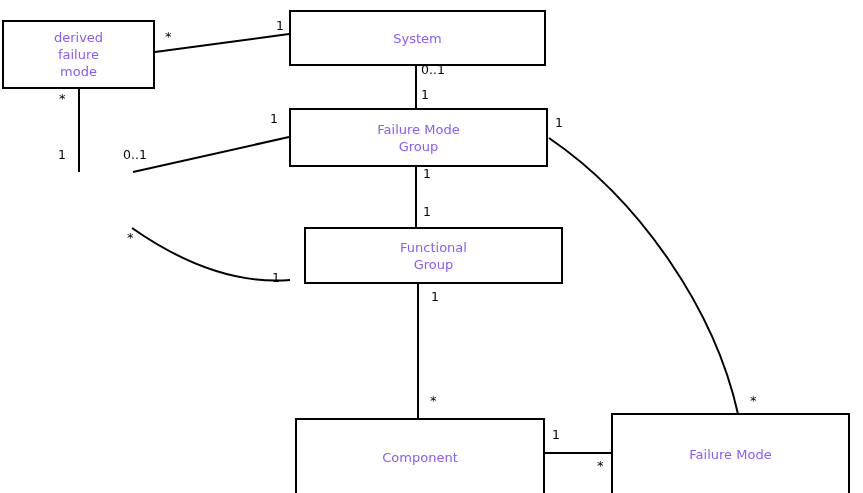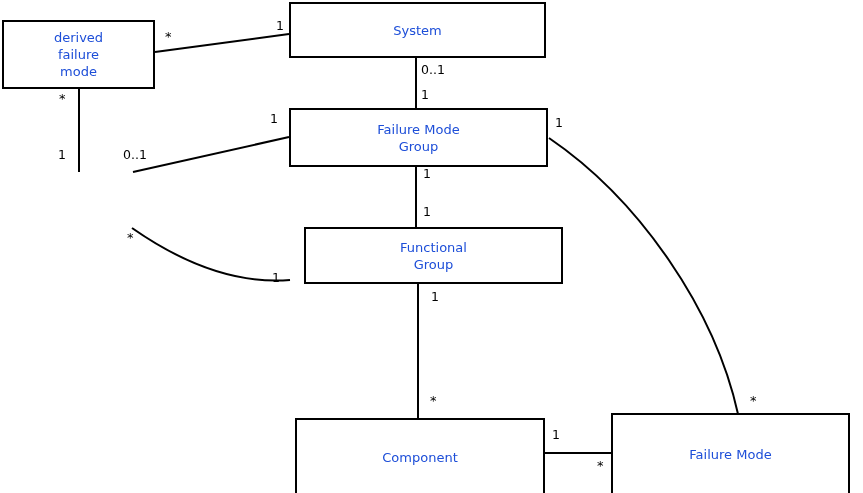--- a/index.html
+++ b/index.html
@@ -30,21 +30,21 @@
     background: #ffffff;
     display: flex;
     align-items: center;
     justify-content: center;
     text-align: center;
     z-index: 3;
   }
   .box-label {
     font-size: 13px;
     line-height: 17px;
-    color: #1d4ed8;
+    color: #8b5cf6;
     white-space: pre-line;
     padding: 0 6px;
   }
   .mult {
     position: absolute;
     font-size: 12.5px;
     line-height: 13px;
     color: #000000;
     z-index: 4;
     white-space: nowrap;
@@ -83,21 +83,21 @@
 
     <path d="M 549 138 C 640 200 715 310 738 414" stroke="#000000" stroke-width="2" fill="none"></path>
   </svg>
 
   <div class="box" style="left:2px; top:20px; width:153px; height:69px;">
     <div class="box-label">derived
 failure
 mode</div>
   </div>
 
-  <div class="box" style="left:289px; top:2px; width:257px; height:56px;">
+  <div class="box" style="left:289px; top:10px; width:257px; height:56px;">
     <div class="box-label">System</div>
   </div>
 
   <div class="box" style="left:289px; top:108px; width:259px; height:59px;">
     <div class="box-label">Failure Mode
 Group</div>
   </div>
 
 
   <div class="box" style="left:304px; top:227px; width:259px; height:57px;">

